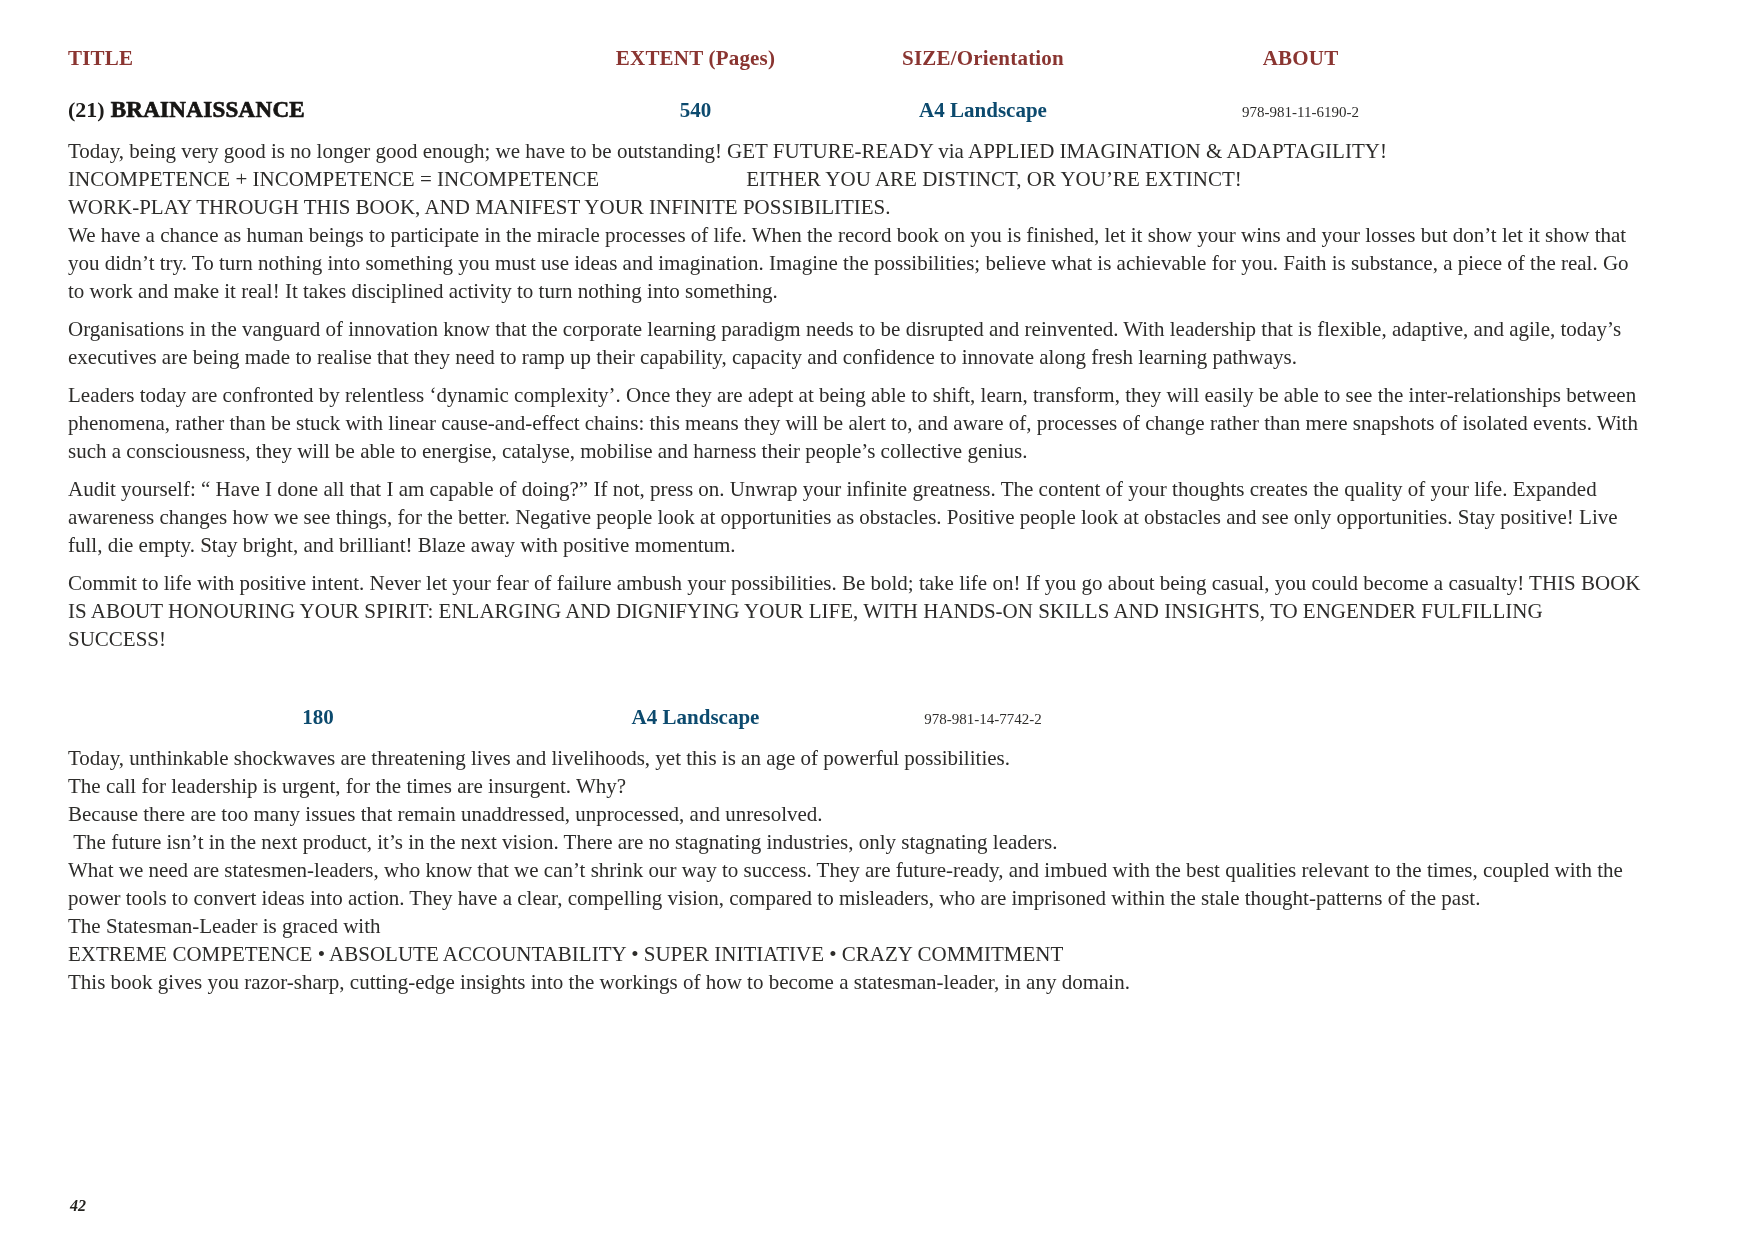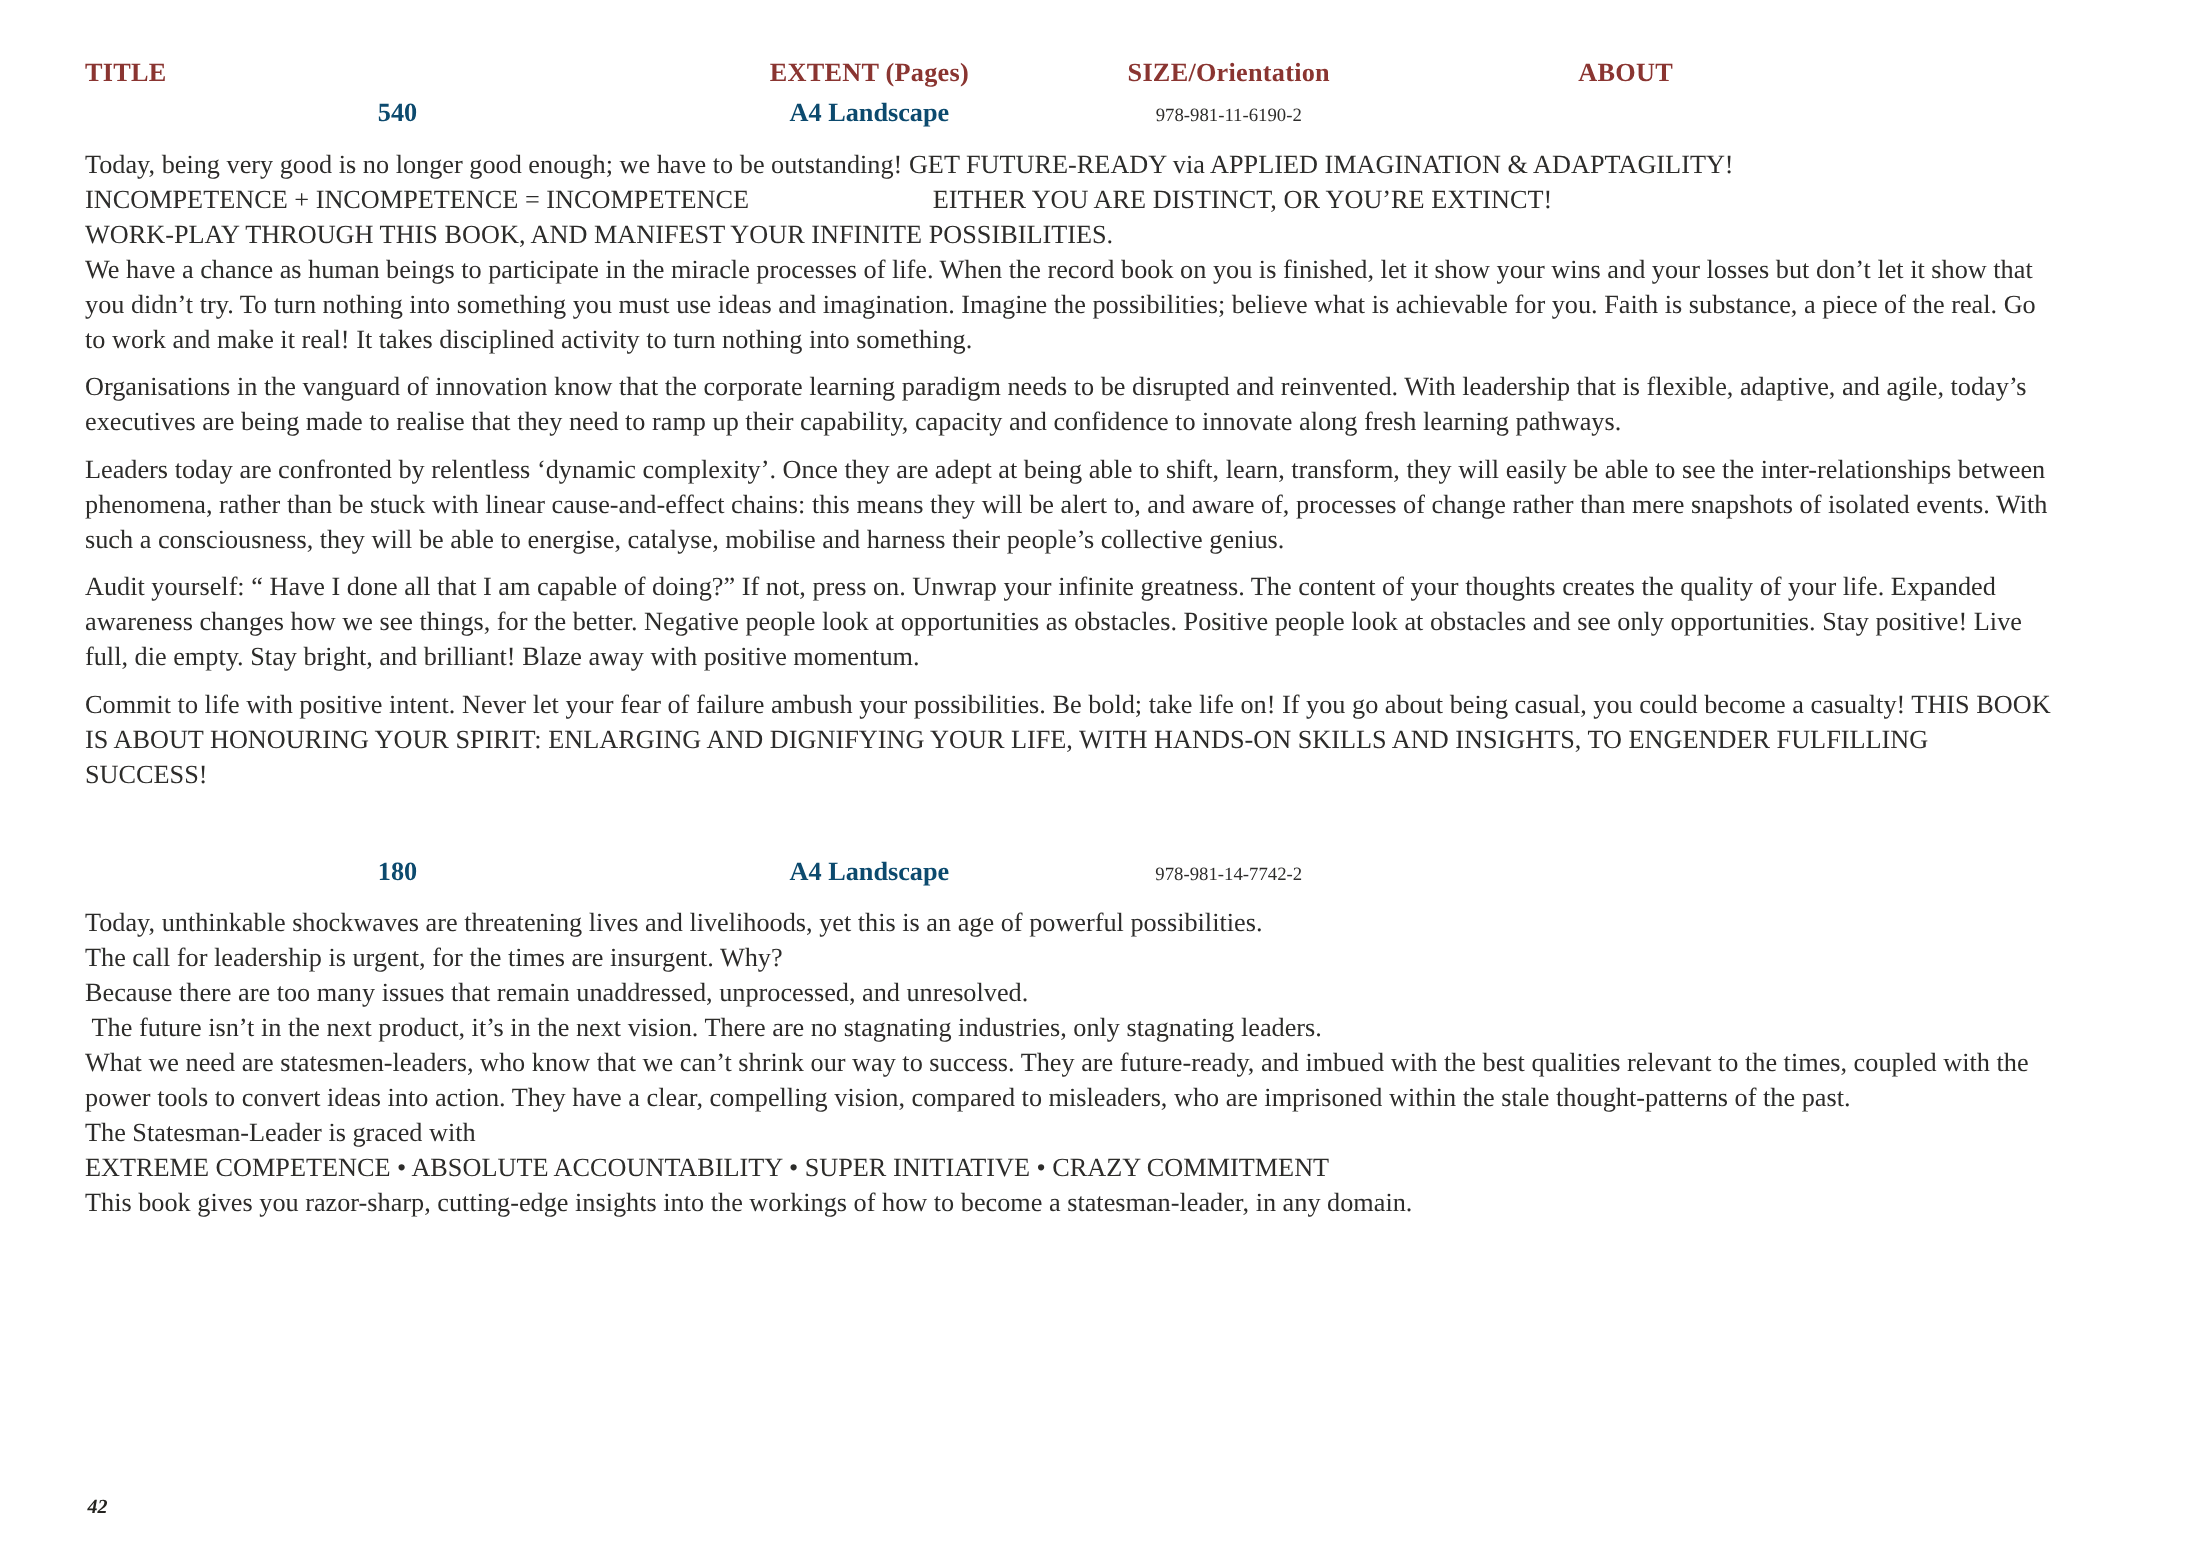--- a/index.html
+++ b/index.html
@@ -21,21 +21,21 @@
   .grid-row {
     display: grid;
     grid-template-columns: 500px 255px 320px 315px 1fr;
     align-items: baseline;
   }
   .table-header {
     color: #8a3531;
     font-weight: bold;
     font-size: 21px;
     letter-spacing: 0.2px;
-    margin-bottom: 7px;
+    margin-bottom: 26px;
   }
   .col-center { text-align: center; }
   .entry-heading {
     font-size: 21px;
     margin-bottom: 14px;
   }
   .book-id {
     font-size: 22px;
     font-weight: bold;
     color: #1d1c1a;
@@ -83,20 +83,23 @@
     <div>TITLE</div>
     <div class="col-center">EXTENT (Pages)</div>
     <div class="col-center">SIZE/Orientation</div>
     <div class="col-center">ABOUT</div>
     <div></div>
   </div>
 
   <section id="entries-container">
   <article class="entry">
     <div class="grid-row entry-heading">
+      <div>
+        <span class="book-id">(21)</span><span class="book-title">BRAINAISSANCE</span>
+      </div>
       <div class="col-center meta-bold">540</div>
       <div class="col-center meta-bold">A4 Landscape</div>
       <div class="col-center isbn-value">978-981-11-6190-2</div>
       <div></div>
     </div>
     <div class="entry-description">
           <p><span>Today, being very good is no longer good enough; we have to be outstanding! GET FUTURE-READY via APPLIED IMAGINATION &amp; ADAPTAGILITY!</span><br><span>INCOMPETENCE + INCOMPETENCE = INCOMPETENCE&nbsp;&nbsp;&nbsp;&nbsp;&nbsp;&nbsp;&nbsp;&nbsp;&nbsp;&nbsp;&nbsp;&nbsp;&nbsp;&nbsp;&nbsp;&nbsp;&nbsp;&nbsp;&nbsp;&nbsp;&nbsp;&nbsp;&nbsp;&nbsp;&nbsp;&nbsp;&nbsp;&nbsp;EITHER YOU ARE DISTINCT, OR YOU’RE EXTINCT!</span><br><span>WORK-PLAY THROUGH THIS BOOK, AND MANIFEST YOUR INFINITE POSSIBILITIES.</span><br><span>We have a chance as human beings to participate in the miracle processes of life. When the record book on you is finished, let it show your wins and your losses but don’t let it show that you didn’t try. To turn nothing into something you must use ideas and imagination. Imagine the possibilities; believe what is achievable for you. Faith is substance, a piece of the real. Go to work and make it real! It takes disciplined activity to turn nothing into something.</span></p>
           <p><span>Organisations in the vanguard of innovation know that the corporate learning paradigm needs to be disrupted and reinvented. With leadership that is flexible, adaptive, and agile, today’s executives are being made to realise that they need to ramp up their capability, capacity and confidence to innovate along fresh learning pathways.</span></p>
           <p><span>Leaders today are confronted by relentless ‘dynamic complexity’. Once they are adept at being able to shift, learn, transform, they will easily be able to see the inter-relationships between phenomena, rather than be stuck with linear cause-and-effect chains: this means they will be alert to, and aware of, processes of change rather than mere snapshots of isolated events. With such a consciousness, they will be able to energise, catalyse, mobilise and harness their people’s collective genius.</span></p>
           <p><span>Audit yourself: “ Have I done all that I am capable of doing?” If not, press on. Unwrap your infinite greatness. The content of your thoughts creates the quality of your life. Expanded awareness changes how we see things, for the better. Negative people look at opportunities as obstacles. Positive people look at obstacles and see only opportunities. Stay positive! Live full, die empty. Stay bright, and brilliant! Blaze away with positive momentum.</span></p>

